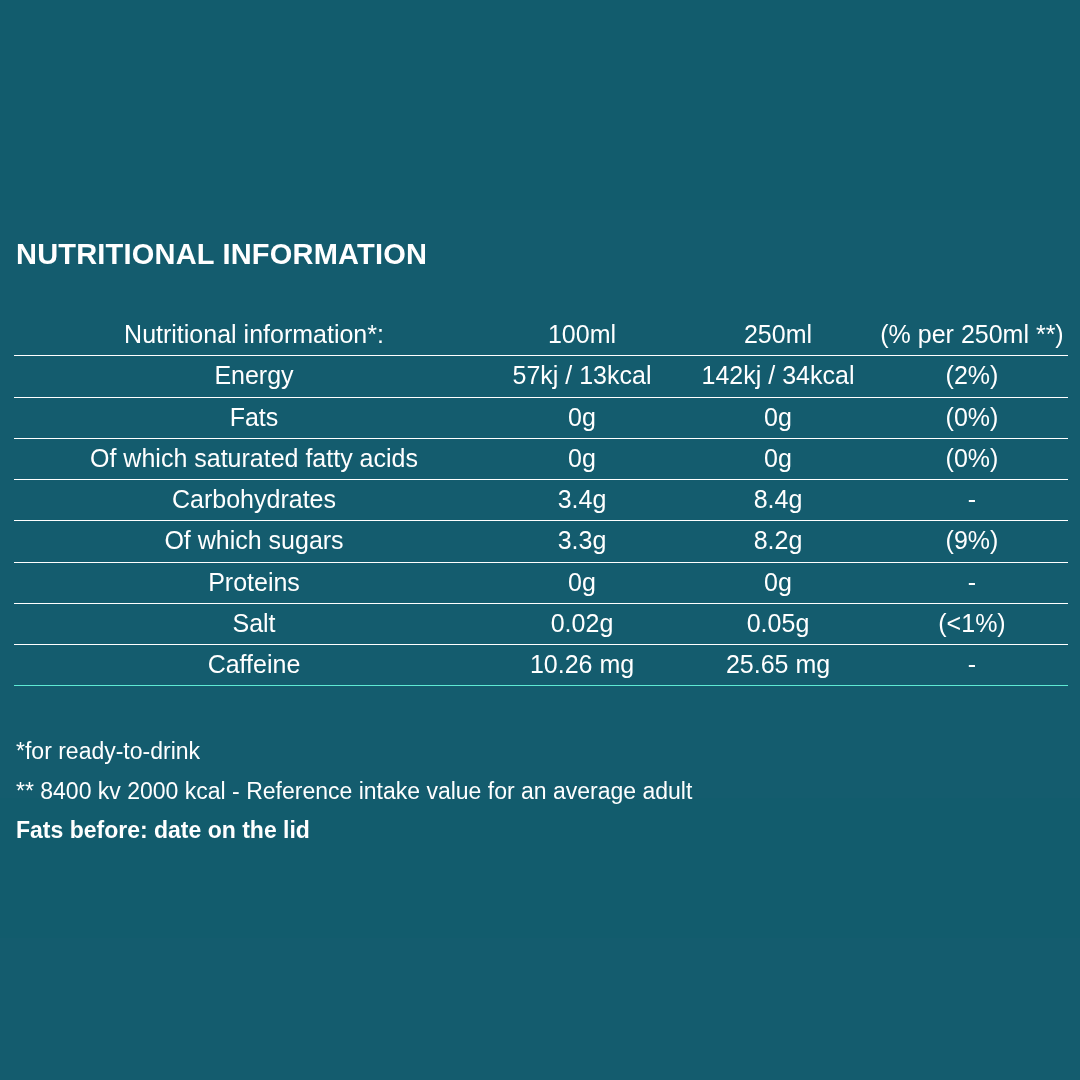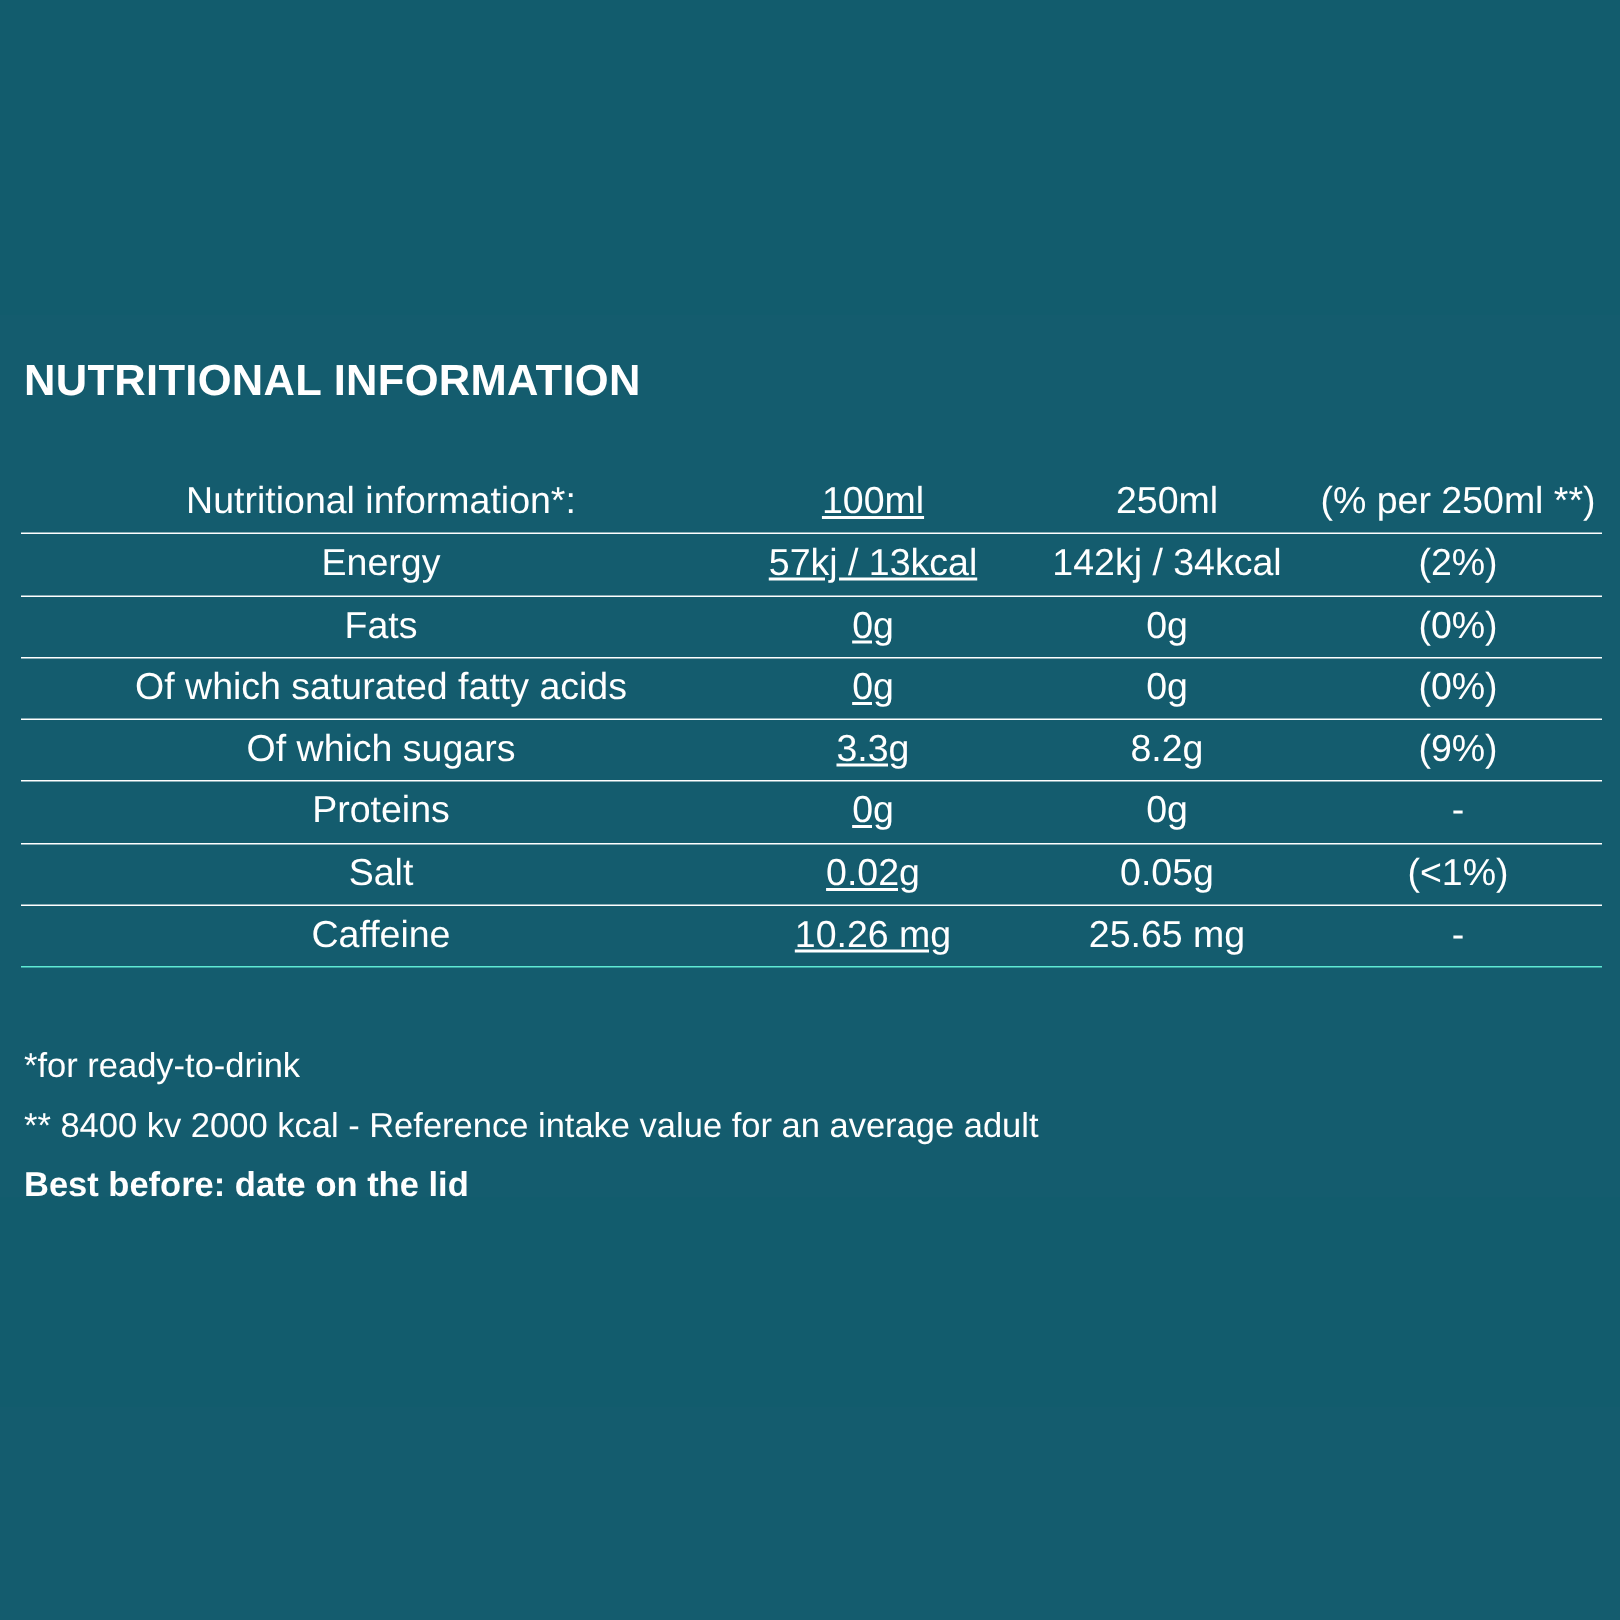--- a/index.html
+++ b/index.html
@@ -75,21 +75,20 @@
     border-bottom: 1px solid #5eead4;
   }
   .c-label {
     width: 460px;
     text-align: center;
     padding-left: 10px !important;
   }
   .c-100 {
     width: 196px;
     text-align: center;
-    text-decoration: underline;
   }
   .c-250 {
     width: 196px;
     text-align: center;
   }
   .c-pct {
     width: 192px;
     text-align: center;
   }
   .footnotes {
@@ -140,20 +139,26 @@
           <td class="c-pct">(0%)</td>
         </tr>
 
         <tr class="row">
           <td class="c-label">Of which saturated fatty acids</td>
           <td class="c-100">0g</td>
           <td class="c-250">0g</td>
           <td class="c-pct">(0%)</td>
         </tr>
 
+        <tr class="row">
+          <td class="c-label">Carbohydrates</td>
+          <td class="c-100">3.4g</td>
+          <td class="c-250">8.4g</td>
+          <td class="c-pct">-</td>
+        </tr>
 
         <tr class="row">
           <td class="c-label">Of which sugars</td>
           <td class="c-100">3.3g</td>
           <td class="c-250">8.2g</td>
           <td class="c-pct">(9%)</td>
         </tr>
 
         <tr class="row">
           <td class="c-label">Proteins</td>
@@ -174,17 +179,17 @@
           <td class="c-100">10.26 mg</td>
           <td class="c-250">25.65 mg</td>
           <td class="c-pct">-</td>
         </tr>
       </tbody>
     </table>
 
     <div class="footnotes">
       <div>*for ready-to-drink</div>
       <div>** 8400 kv 2000 kcal - Reference intake value for an average adult</div>
-      <div class="bold">Best before: date on the lid</div>
+      <div class="bold">Fats before: date on the lid</div>
     </div>
 
   </div>
 </div>
 
 </body></html>

